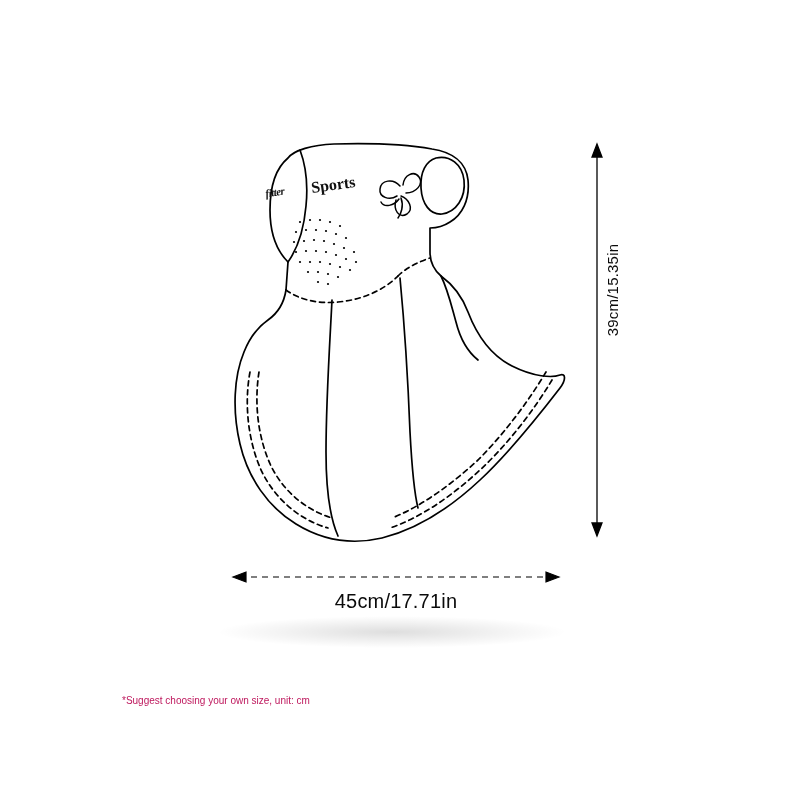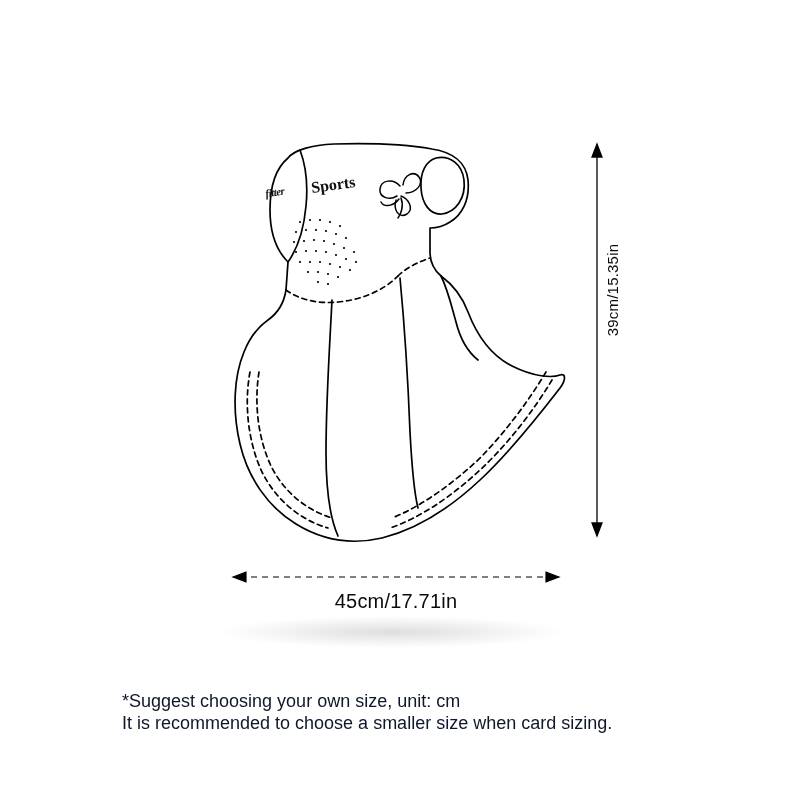--- a/index.html
+++ b/index.html
@@ -47,23 +47,23 @@
     transform: translateX(-50%);
     font-size: 20px;
   }
   #notes {
     position: absolute;
     left: 122px;
     top: 690px;
     width: 620px;
   }
   #notes .note-line {
-    font-size: 18px;
+    font-size: 10px;
     line-height: 22px;
-    color: #0f172a;
+    color: #be185d;
     white-space: nowrap;
   }
   .brand-text {
     font-family: "Liberation Serif", serif;
   }
 </style>
 </head>
 <body>
 
 <div id="canvas">
@@ -196,16 +196,15 @@
   <div style="position:absolute; left:311px; top:176px; transform:rotate(-8deg);">
     <span class="brand-text" style="font-size:16px; font-weight:bold;">Sports</span>
   </div>
 
   <div class="dim-label" id="height-label">39cm/15.35in</div>
 
   <div class="dim-label" id="width-label">45cm/17.71in</div>
 
   <div id="notes">
     <div class="note-line">*Suggest choosing your own size, unit: cm</div>
-    <div class="note-line">It is recommended to choose a smaller size when card sizing.</div>
   </div>
 
 </div>
 
 </body></html>

